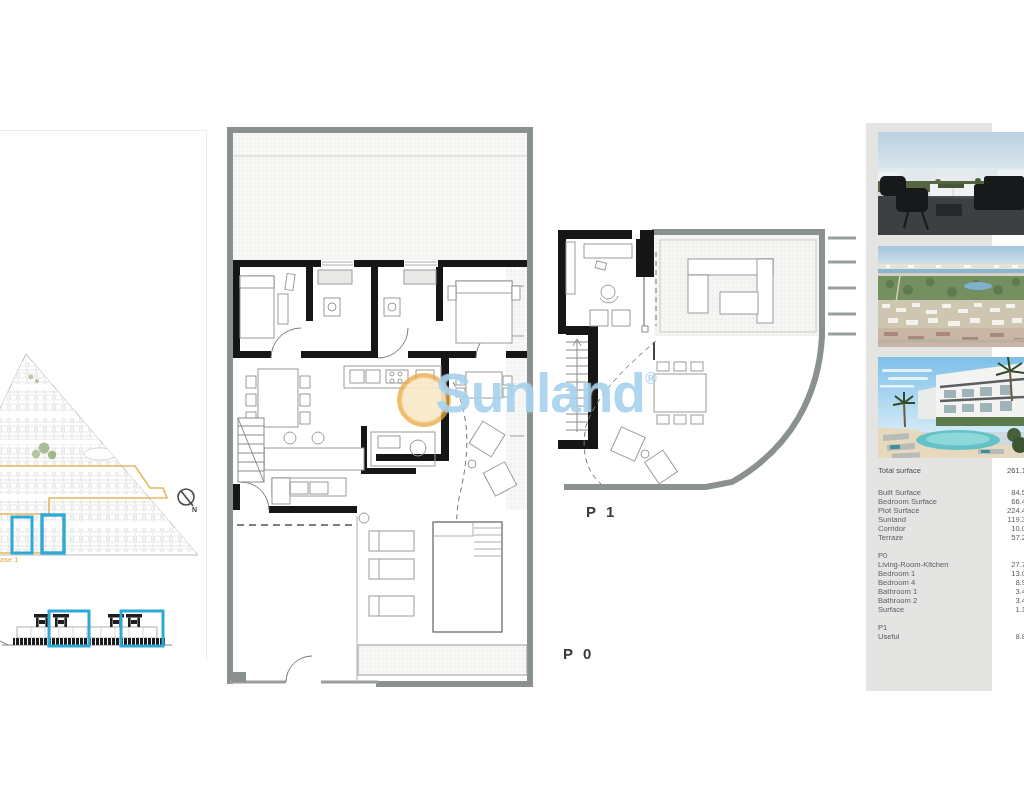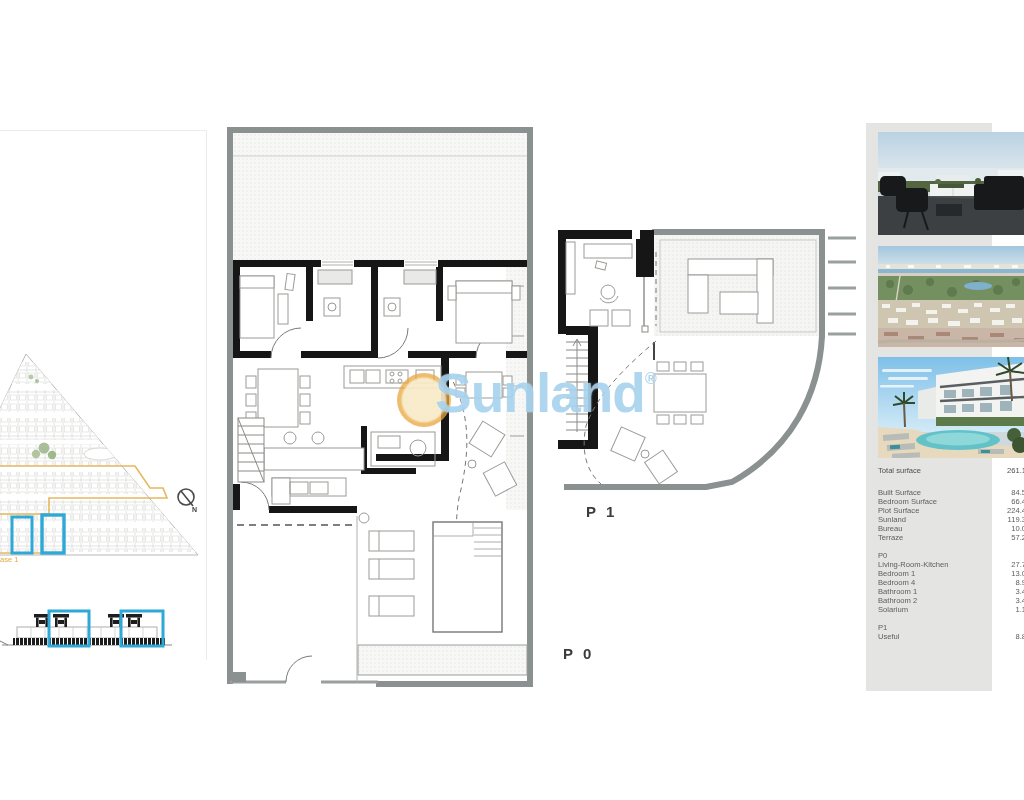--- a/index.html
+++ b/index.html
@@ -599,21 +599,21 @@
         </div>
         <div class="t-row">
           <span class="t-label">Plot Surface</span>
           <span class="t-value">224.4</span>
         </div>
         <div class="t-row">
           <span class="t-label">Sunland</span>
           <span class="t-value">119.3</span>
         </div>
         <div class="t-row">
-          <span class="t-label">Bureau</span>
+          <span class="t-label">Corridor</span>
           <span class="t-value">10.0</span>
         </div>
         <div class="t-row">
           <span class="t-label">Terraze</span>
           <span class="t-value">57.2</span>
         </div>
       </div>
     <div class="t-gap9"></div>
     <div class="t-head">P0</div>
     <div>
@@ -631,21 +631,21 @@
         </div>
         <div class="t-row">
           <span class="t-label">Bathroom 1</span>
           <span class="t-value">3.4</span>
         </div>
         <div class="t-row">
           <span class="t-label">Bathroom 2</span>
           <span class="t-value">3.4</span>
         </div>
         <div class="t-row">
-          <span class="t-label">Solarium</span>
+          <span class="t-label">Surface</span>
           <span class="t-value">1.1</span>
         </div>
       </div>
     <div class="t-gap9"></div>
     <div class="t-head">P1</div>
     <div>
         <div class="t-row">
           <span class="t-label">Useful</span>
           <span class="t-value">8.8</span>
         </div>

